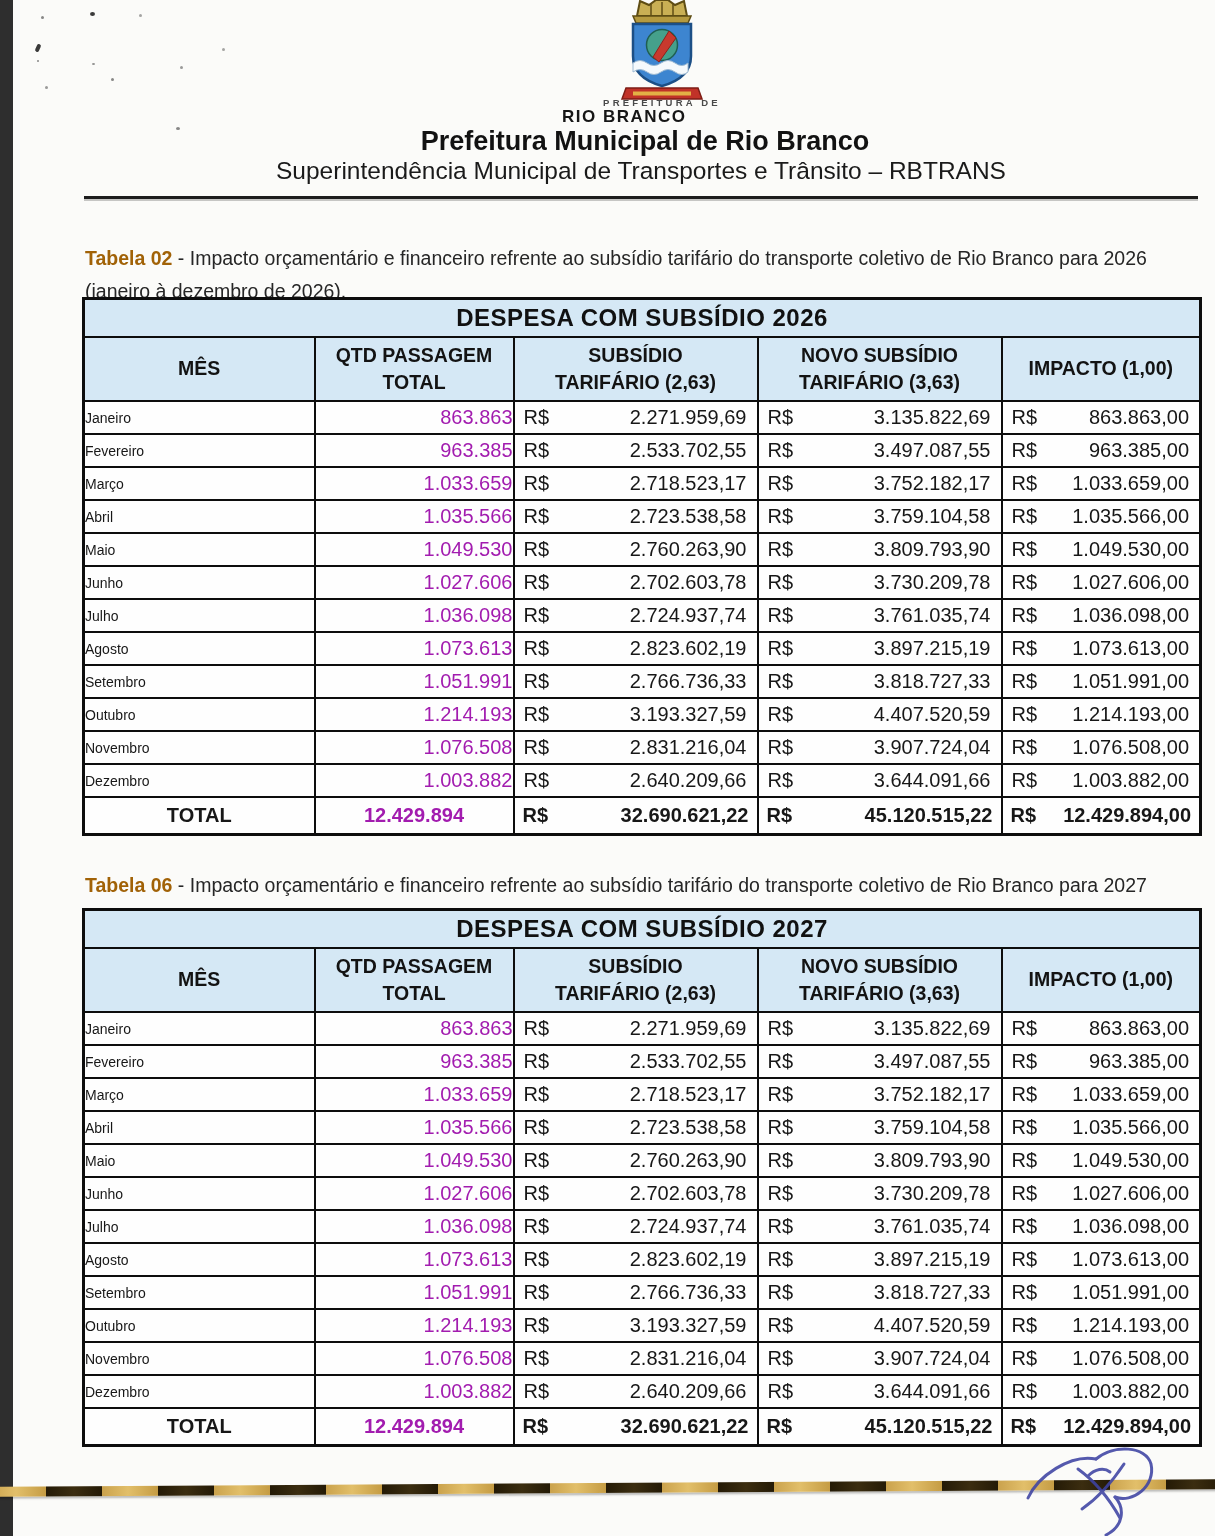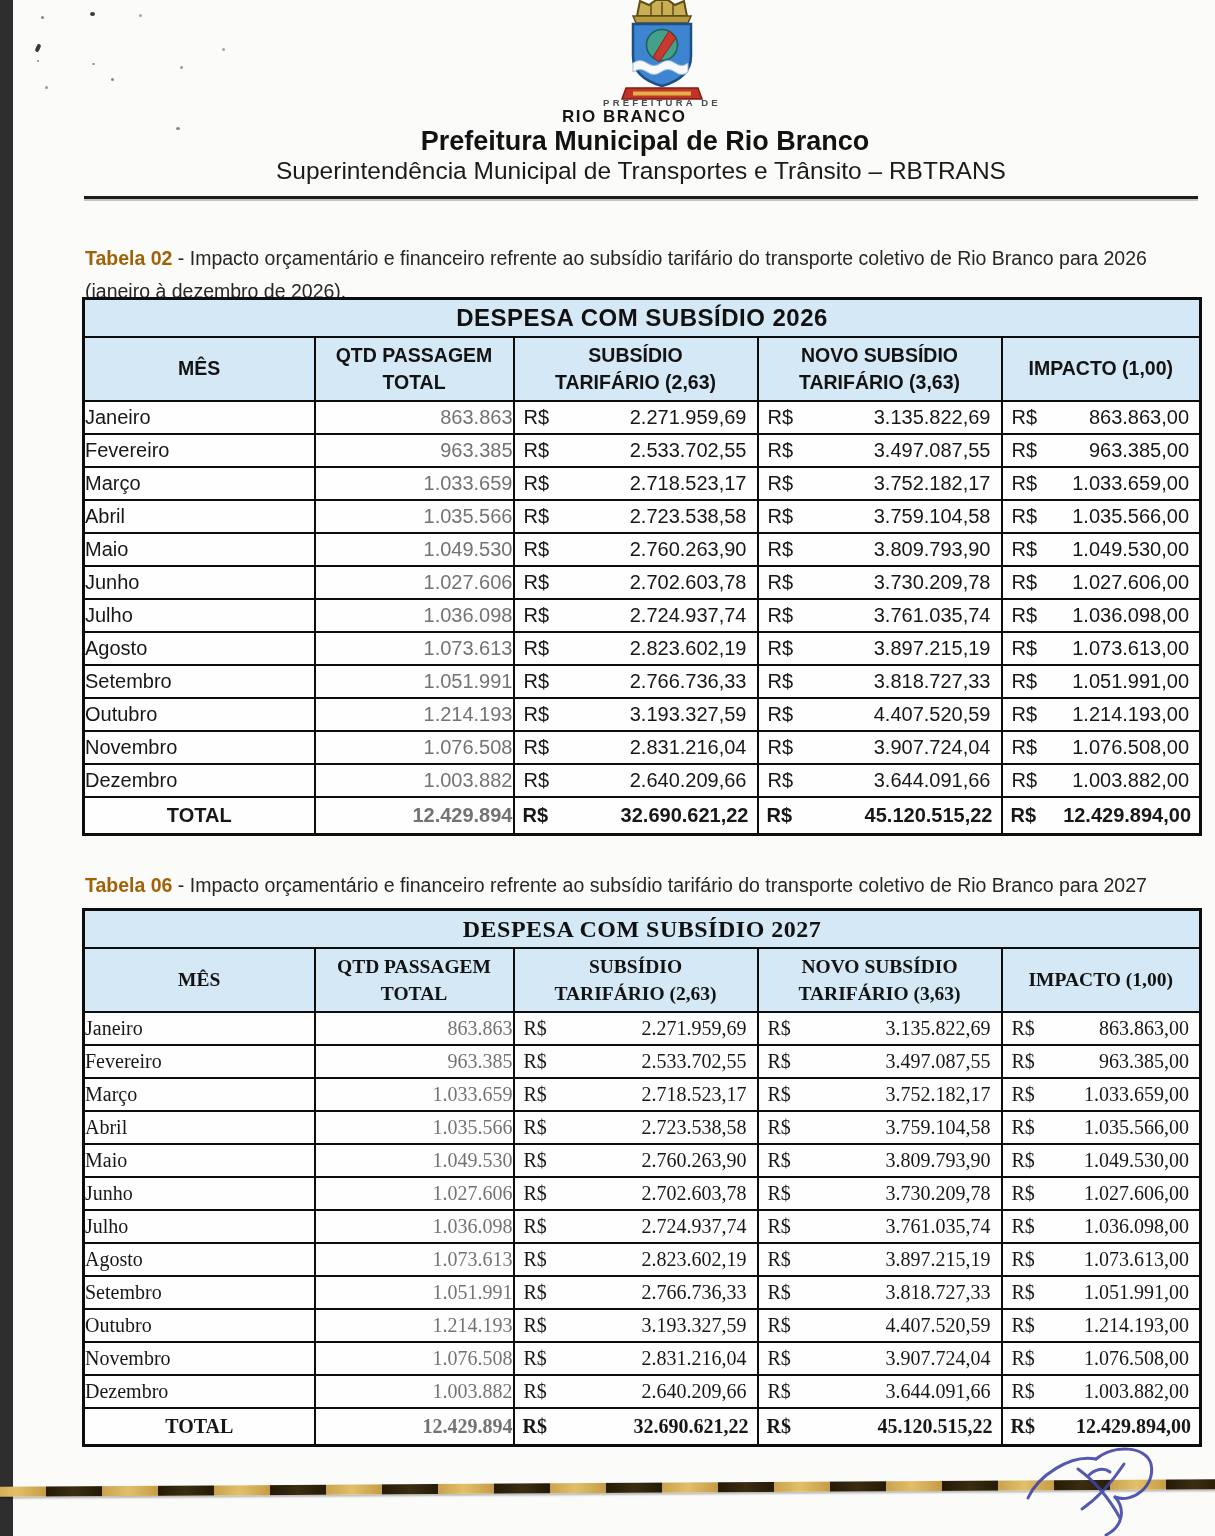--- a/index.html
+++ b/index.html
@@ -29,36 +29,36 @@
   .tbl-caption b{color:#a16207;}
   .caption-1{top:222px;}
   .caption-2{top:849px;}
 
   
   table.subsidy-table{
     position:absolute;left:82px;border-collapse:collapse;table-layout:fixed;
     width:1117px;background:#fefefe;border:3px solid #0d0d0d;
   }
   .tbl-1{top:297px;}
-  .tbl-2{top:908px;font-family:Liberation Serif, serif;}
+  .tbl-2{top:908px;}
   table.subsidy-table th, table.subsidy-table td{
     border:2px solid #0d0d0d;padding:0;overflow:hidden;white-space:nowrap;
   }
   .title-cell{height:36px;background:#d5e8f5;font-size:24px;font-weight:bold;
     text-align:center;color:#111;letter-spacing:.5px;}
   .head-row th{height:62px;background:#d5e8f5;font-size:19.5px;font-weight:bold;
     color:#131313;text-align:center;line-height:1.4;}
   tbody tr{height:33px;}
   tbody tr.total-row{height:37px;font-weight:bold;}
-  td.c-month{font-size:20px;padding-left:7px;text-align:left;color:#171717;}
+  td.c-month{font-size:14px;padding-left:7px;text-align:left;color:#171717;}
   tr.total-row td.c-month{text-align:center;padding-left:0;font-size:20px;}
-  td.c-qtd{font-size:20px;text-align:right;padding-right:9px;color:#737373;}
+  td.c-qtd{font-size:20px;text-align:right;padding-right:9px;color:#a21caf;}
   td.c-money{font-size:20px;color:#171717;}
   .mwrap{display:flex;justify-content:space-between;align-items:center;padding:0 10px 0 9px;}
-  tr.total-row td{font-weight:bold;}
+  tr.total-row td{font-weight:bold;text-align:center;}
   tr.total-row .mwrap{padding:0 8px 0 8px;}
 
   
   .signature-svg{position:absolute;left:1018px;top:1436px;z-index:5;}
   .binding-line{position:absolute;left:-10px;top:1483px;width:1240px;height:10px;z-index:4;
     transform:rotate(-0.35deg);border-radius:4px;
     background:repeating-linear-gradient(90deg,
       #caa24d 0px,#e2bf6a 26px,#c59c44 56px,
       #241a06 56px,#3b2d10 84px,#241a06 112px);
     box-shadow:0 2px 2px rgba(0,0,0,.25);}

